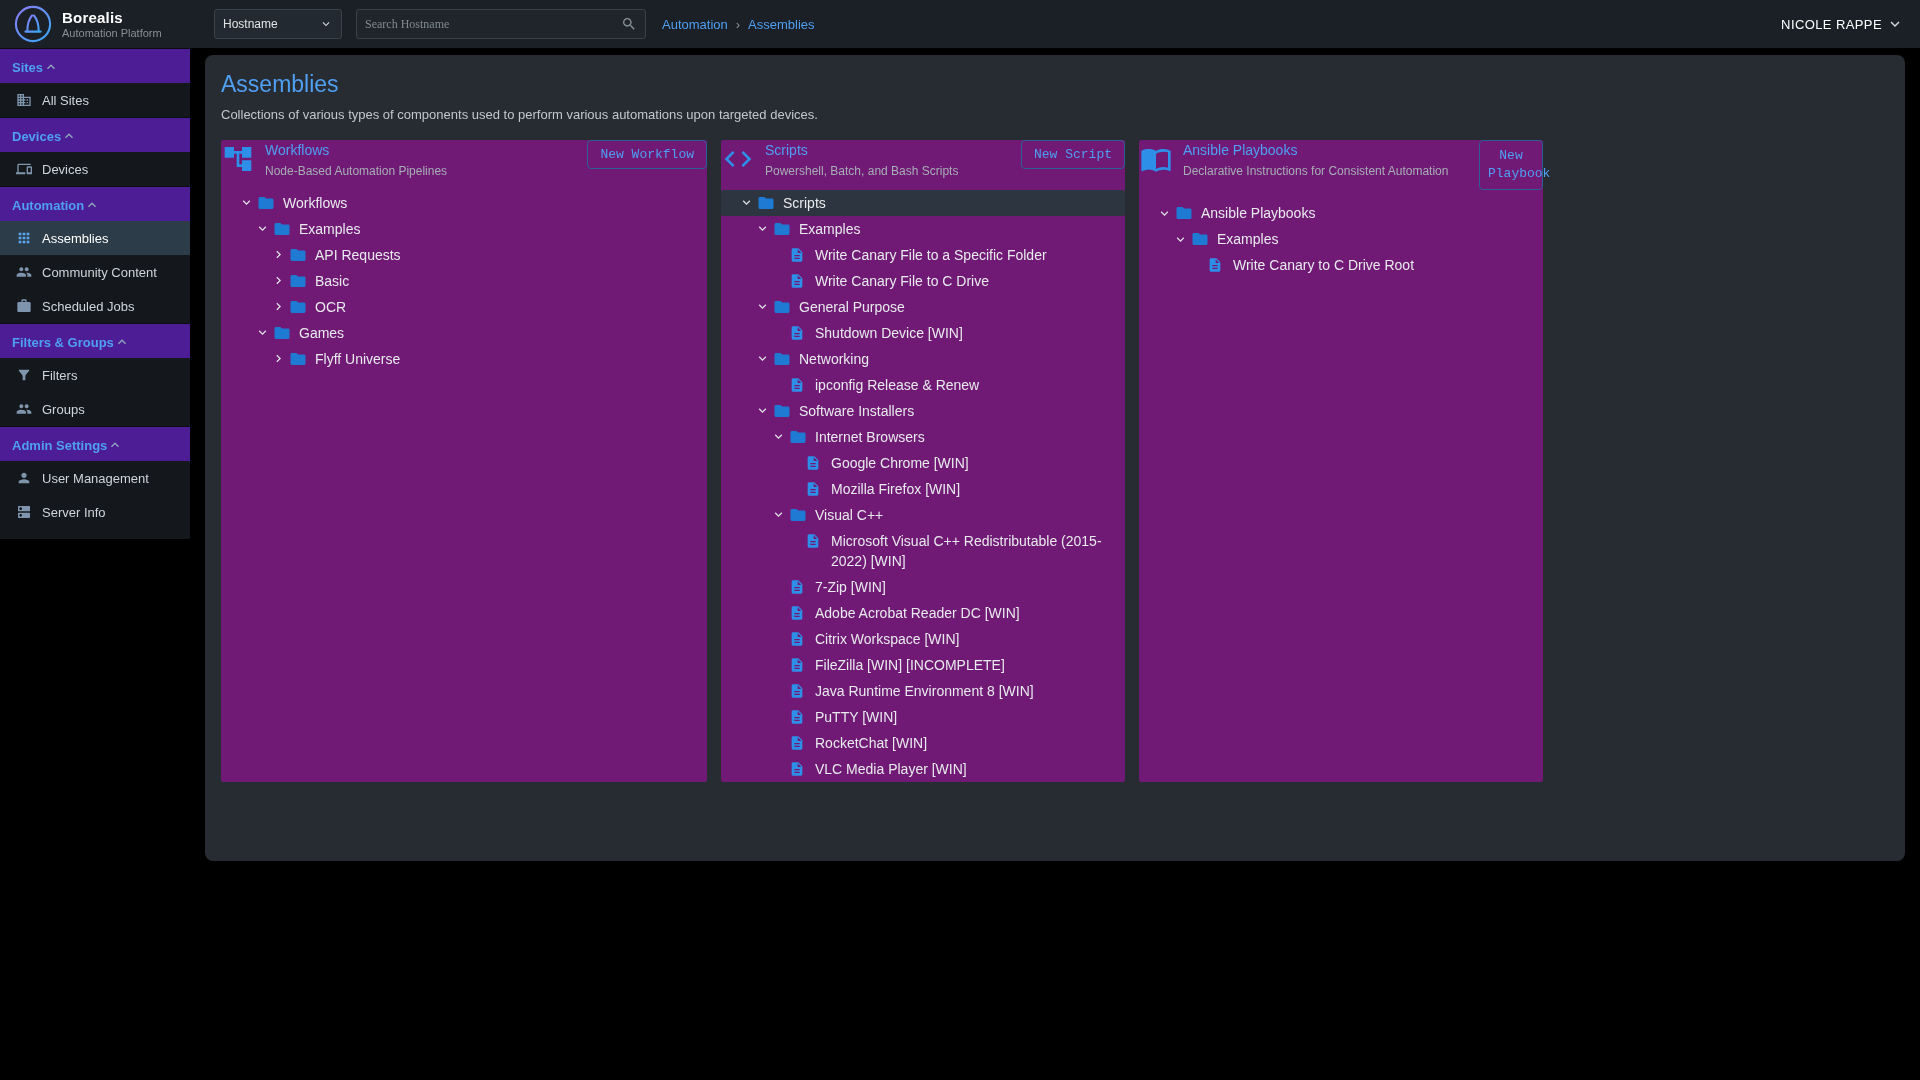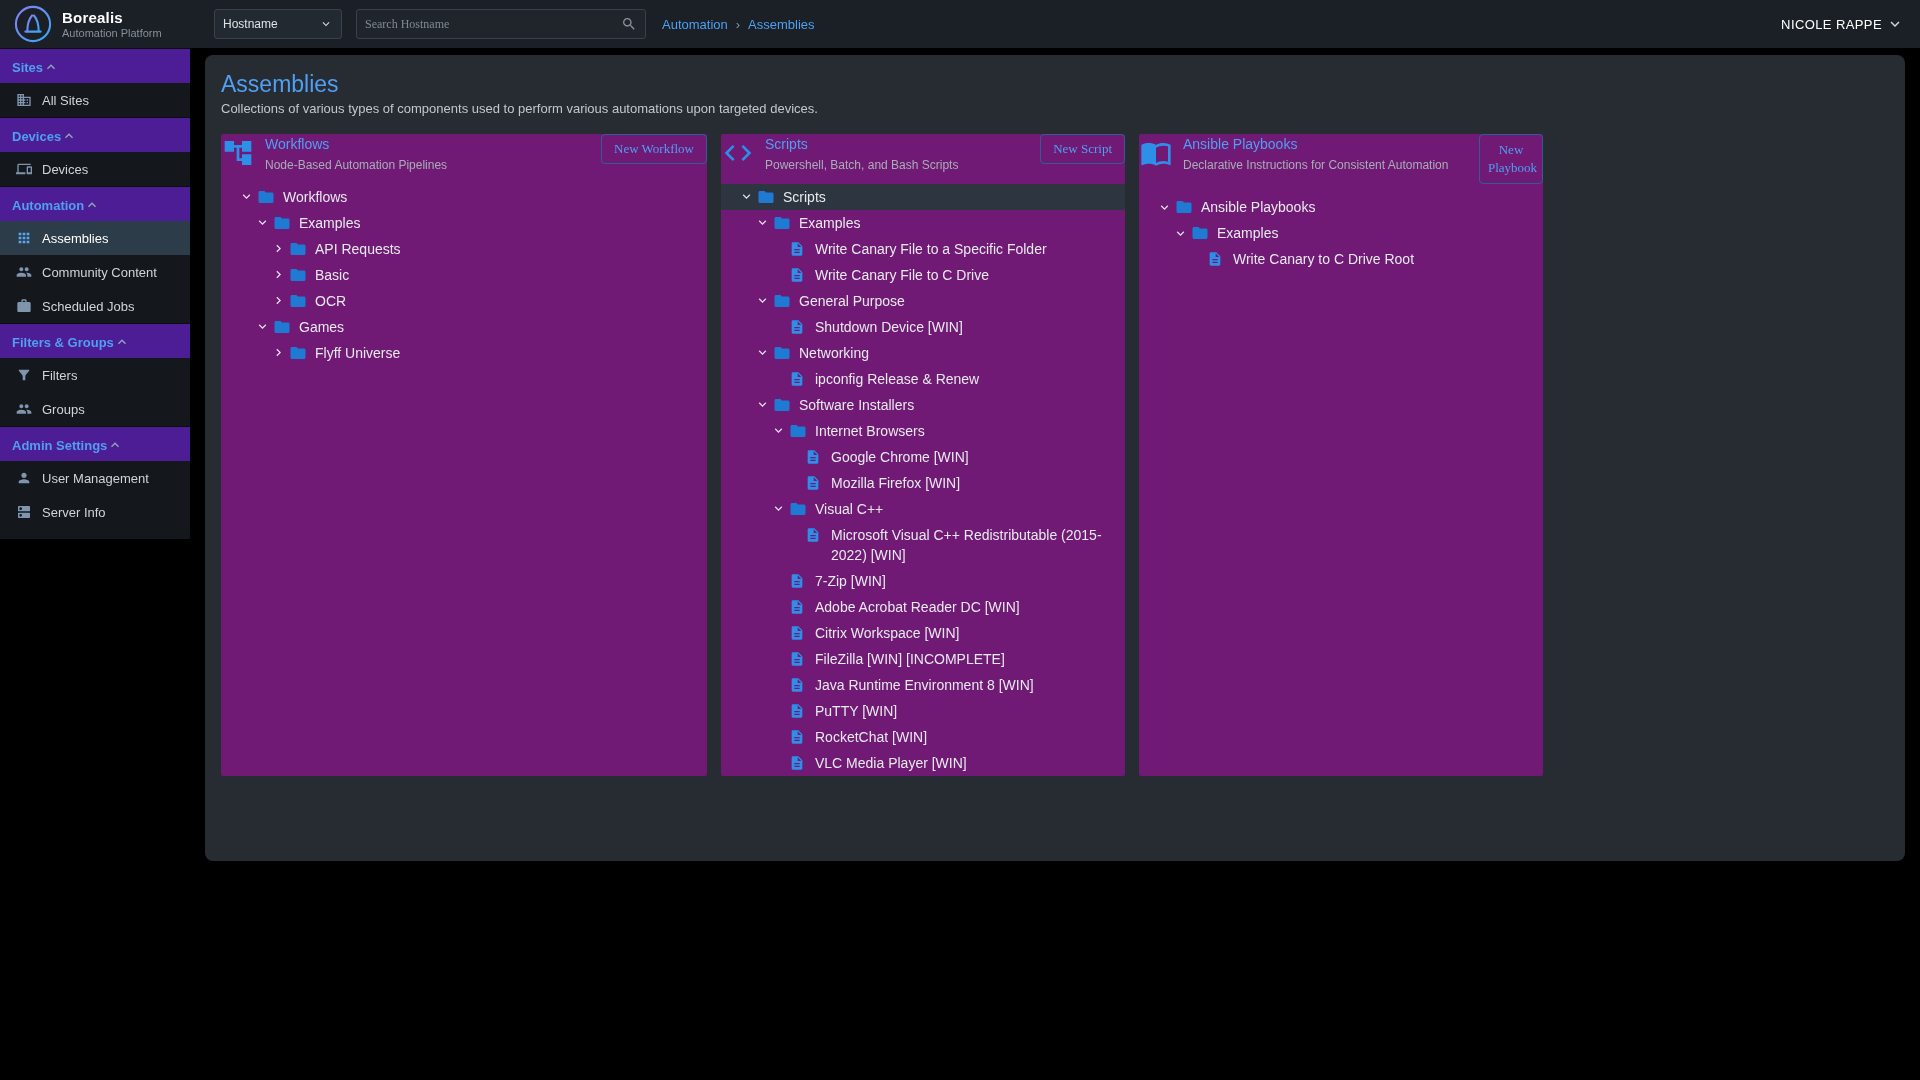--- a/index.html
+++ b/index.html
@@ -29,35 +29,35 @@
   .side-header{display:flex;align-items:center;justify-content:flex-start;padding:10px 12px 8px 12px;color:#4f9ff2;font-size:13px;font-weight:bold;background:#4c1d95;border-top:1px solid #0b0e11;cursor:pointer}
   .chev{width:16px;height:16px;fill:#8fa6ba}
   .side-item{display:flex;align-items:center;gap:10px;padding:9px 12px 9px 16px;font-size:13px;color:#ced4d9;cursor:pointer}
   .side-item .sicon{width:16px;height:16px;fill:#7e95ad;flex-shrink:0}
   .side-item.active{background:#2d3c49;color:#fff}
   .side-item.active .sicon{fill:#5aa8f0}
 
   .content{flex:1;min-width:0}
   .main-panel{margin:7px 15px 0;background:#272c33;border-radius:8px;min-height:806px;padding:16px 16px 60px}
   .page-title{color:#4f9ff2;font-size:23px;font-weight:normal}
-  .page-sub{color:#c2c7cc;font-size:13px;margin-top:3px}
+  .page-sub{color:#c2c7cc;font-size:13px;margin-top:9px}
 
   
   .cards{display:flex;gap:14px;margin-top:18px;align-items:stretch}
   .card{background:#701a75;border-radius:2px;}
   .card.workflows{width:486px}
   .card.scripts{width:404px}
   .card.playbooks{width:404px}
   .card-header{display:flex;align-items:flex-start;gap:10px}
   .card-icon{flex-shrink:0;margin-top:2px;width:34px;height:34px;display:flex;align-items:center;justify-content:center}
   .cicon{width:32px;height:32px;fill:#2e8fe8}
   .card-meta{flex:1;padding-top:2px;min-width:0}
   .card-title{color:#4f9ff2;font-size:14px;cursor:pointer}
   .card-sub{color:#a7aeb5;font-size:12px;margin-top:5px;line-height:1.4}
-  .new-btn{flex-shrink:0;background:transparent;border:1px solid #2d5f94;color:#4f9ff2;font-size:13px;font-family:Liberation Serif, serif;padding:6px 12px;border-radius:4px;cursor:pointer}
+  .new-btn{flex-shrink:0;background:transparent;border:1px solid #2d5f94;color:#4f9ff2;font-size:13px;font-family:Liberation Mono, monospace;padding:6px 12px;border-radius:4px;cursor:pointer}
   .new-btn.wrap{width:64px;white-space:normal;line-height:1.4;padding:6px 8px}
 
   
   .tree{margin-top:10px}
   .trow{display:flex;align-items:flex-start;padding:3px 4px 3px 18px;cursor:pointer;border-radius:2px}
   .trow.selected{background:#2d3640}
   .indent{flex-shrink:0;height:1px}
   .chev-box{width:18px;height:20px;display:flex;align-items:center;flex-shrink:0}
   .tchev{width:15px;height:15px;fill:#dfe3e6}
   .icon-box{width:26px;height:20px;display:flex;align-items:center;flex-shrink:0}

